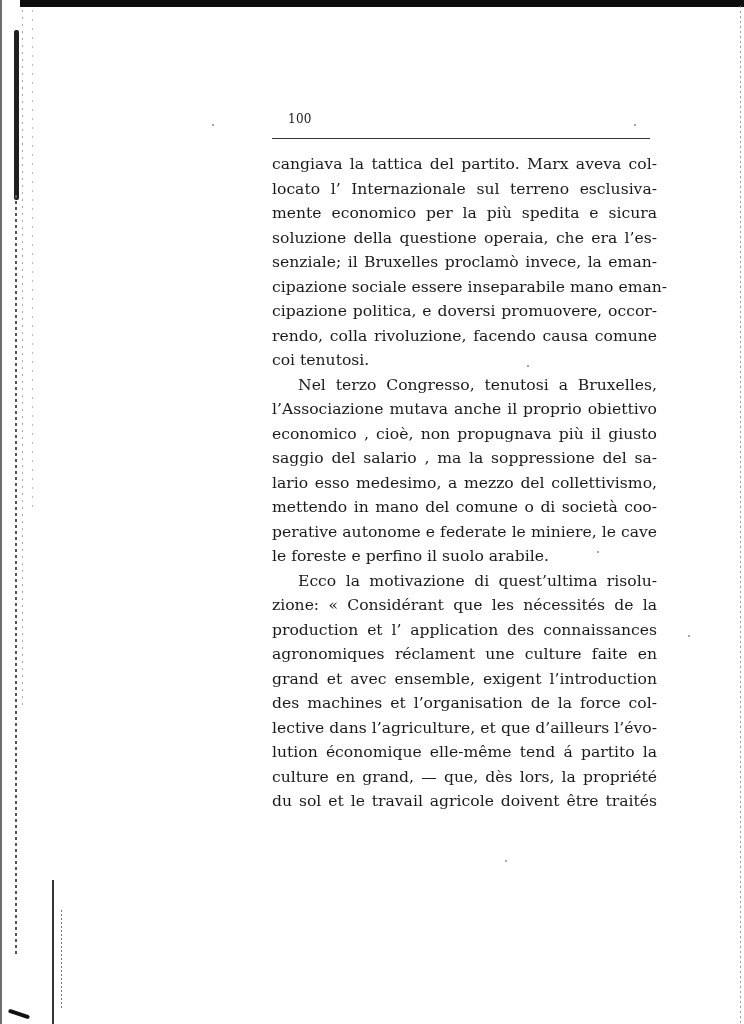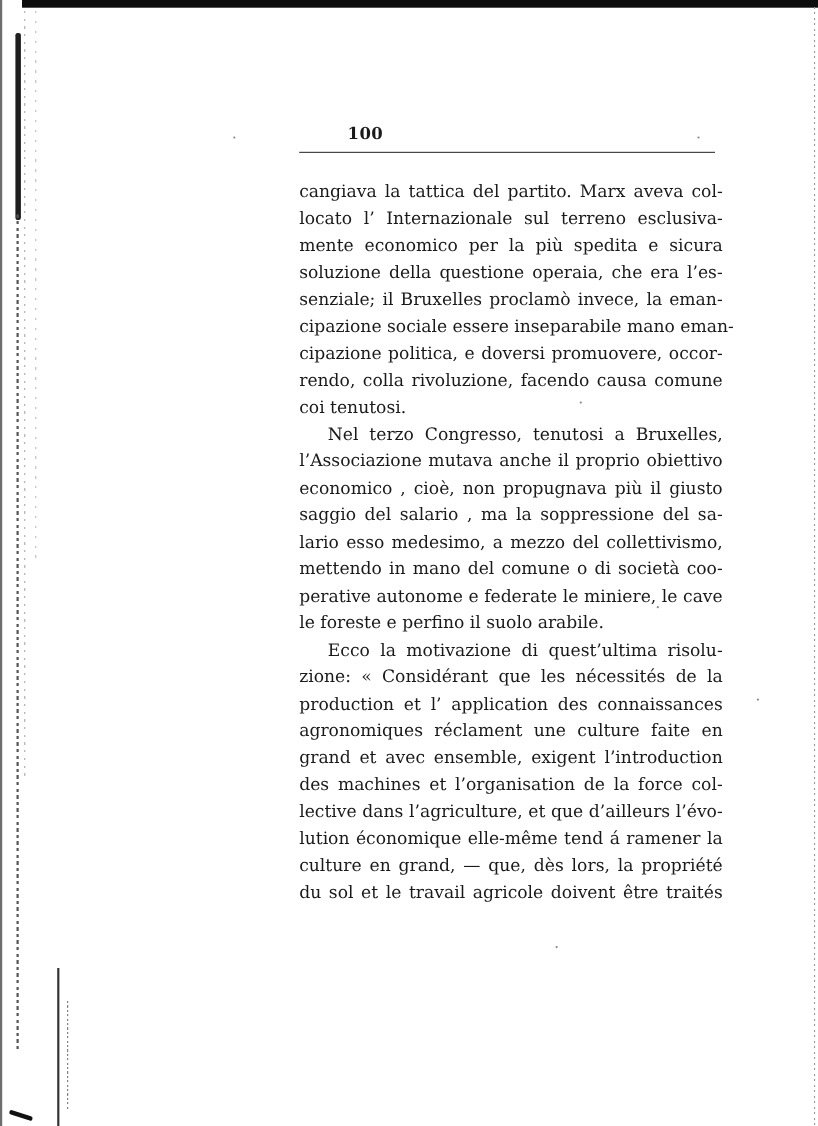--- a/index.html
+++ b/index.html
@@ -43,29 +43,29 @@
   .binding-low2 {
     position: absolute; left: 61px; top: 910px; width: 1px; height: 100px;
     background: repeating-linear-gradient(to bottom, #777 0 2px, transparent 2px 4px);
   }
   .corner-curl {
     position: absolute; left: 8px; top: 1012px; width: 22px; height: 4px;
     background: #111; transform: rotate(18deg); border-radius: 2px;
   }
   .page-number {
     position: absolute; left: 288px; top: 112px;
-    font-size: 15px; font-weight: bold; letter-spacing: 0.3px; margin-left: 28px;
+    font-size: 12px; font-weight: normal; letter-spacing: 0.3px;
   }
   .header-rule {
     position: absolute; left: 272px; top: 138px; width: 378px; height: 1px;
     background: #333;
   }
   .text-block {
     position: absolute; left: 272px; top: 152px; width: 385px;
-    font-size: 15.6px; line-height: 24.5px; margin-top: 10px;
+    font-size: 15.6px; line-height: 24.5px;
   }
   .line {
     display: block; white-space: nowrap;
     text-align: justify; text-align-last: justify;
   }
   .line.last { text-align-last: left; }
   .line.indent { padding-left: 26px; }
   .speck { position: absolute; width: 2px; height: 2px; background: #888; border-radius: 1px; }
 </style>
 </head>
@@ -115,17 +115,17 @@
       <span class="line last">le foreste e perfino il suolo arabile.</span>
     </div>
     <div>
       <span class="line indent">Ecco la motivazione di quest’ultima risolu-</span>
       <span class="line">zione: « Considérant que les nécessités de la</span>
       <span class="line">production et l’ application des connaissances</span>
       <span class="line">agronomiques réclament une culture faite en</span>
       <span class="line">grand et avec ensemble, exigent l’introduction</span>
       <span class="line">des machines et l’organisation de la force col-</span>
       <span class="line">lective dans l’agriculture, et que d’ailleurs l’évo-</span>
-      <span class="line">lution économique elle-même tend á ramener la</span>
+      <span class="line">lution économique elle-même tend á partito la</span>
       <span class="line">culture en grand, — que, dès lors, la propriété</span>
       <span class="line">du sol et le travail agricole doivent être traités</span>
     </div>
   </div>
 
 </body></html>

